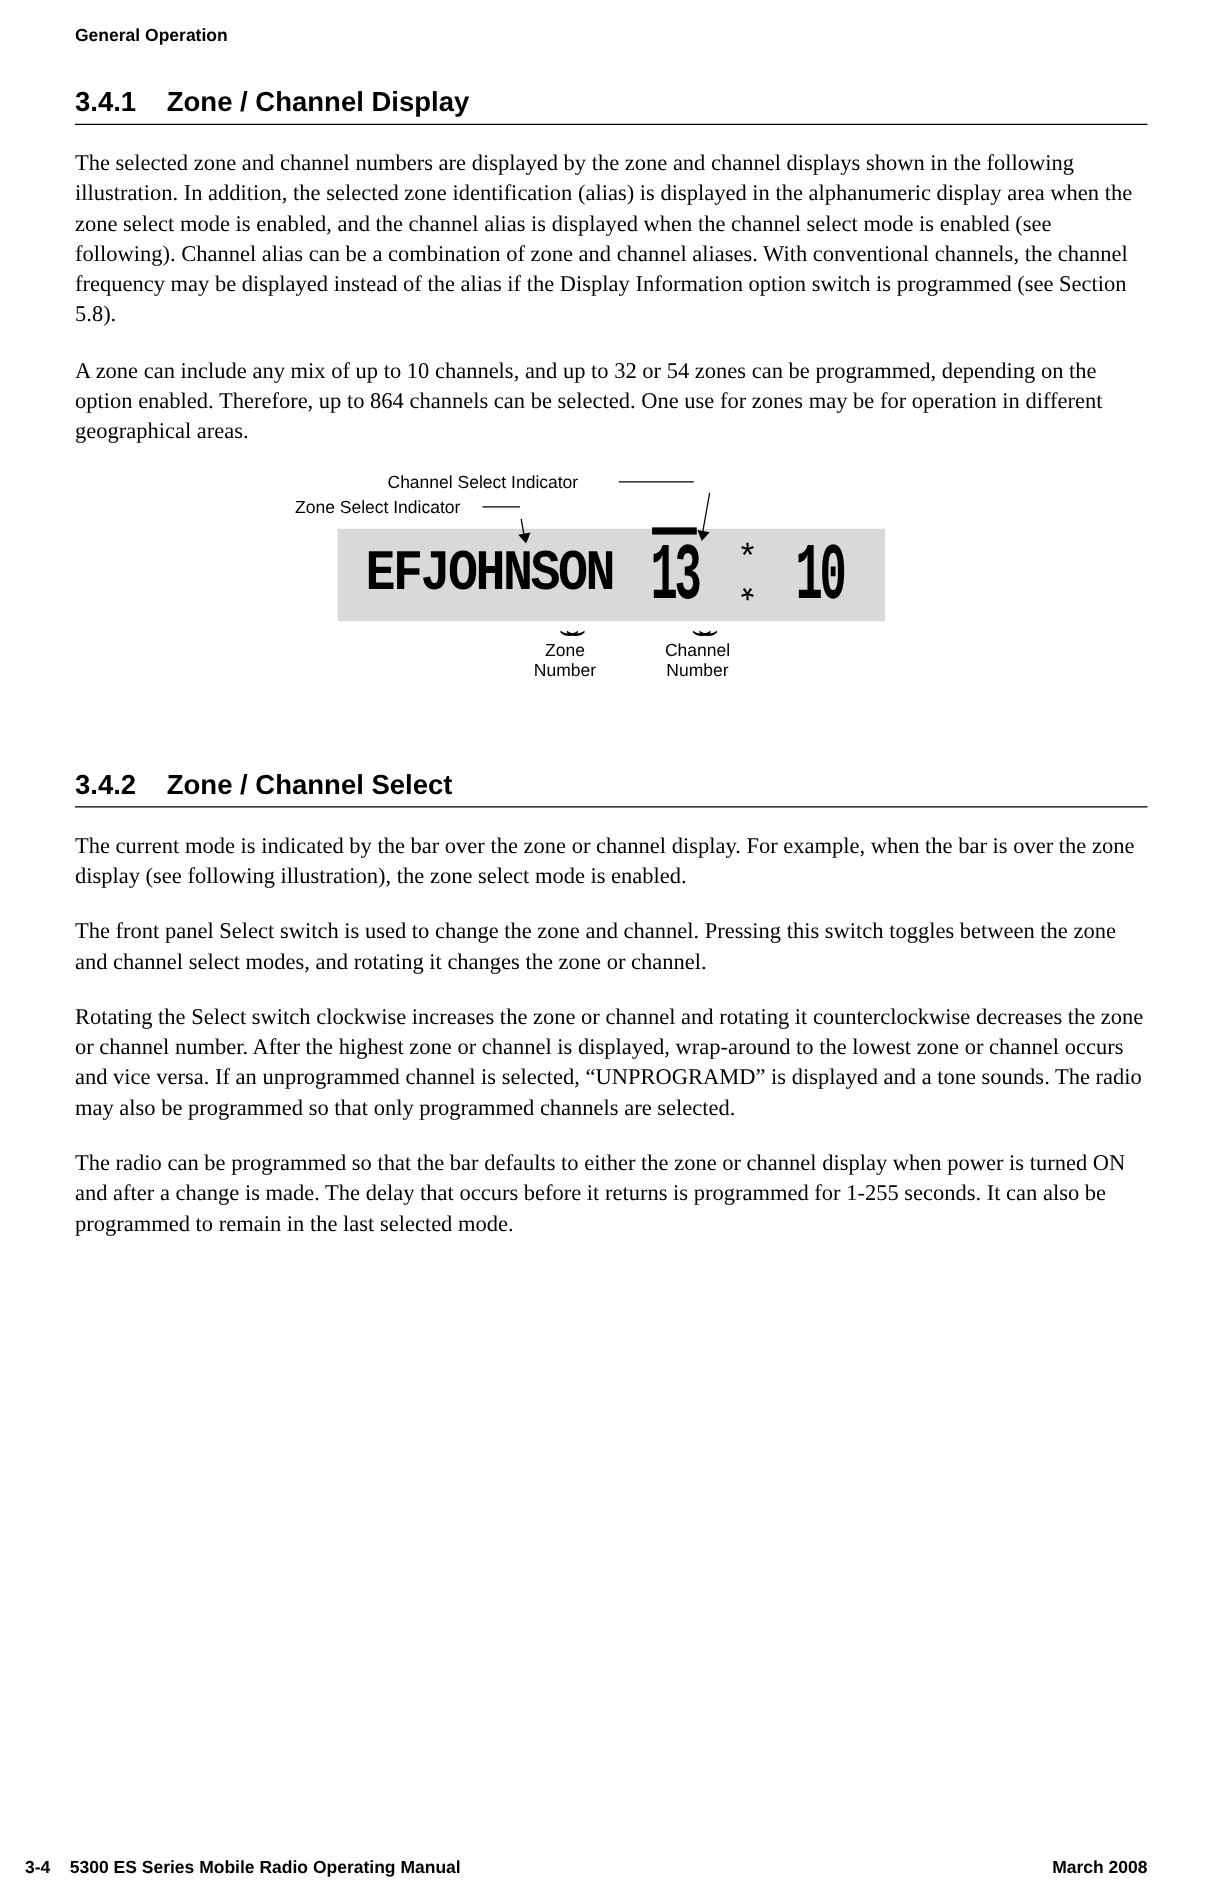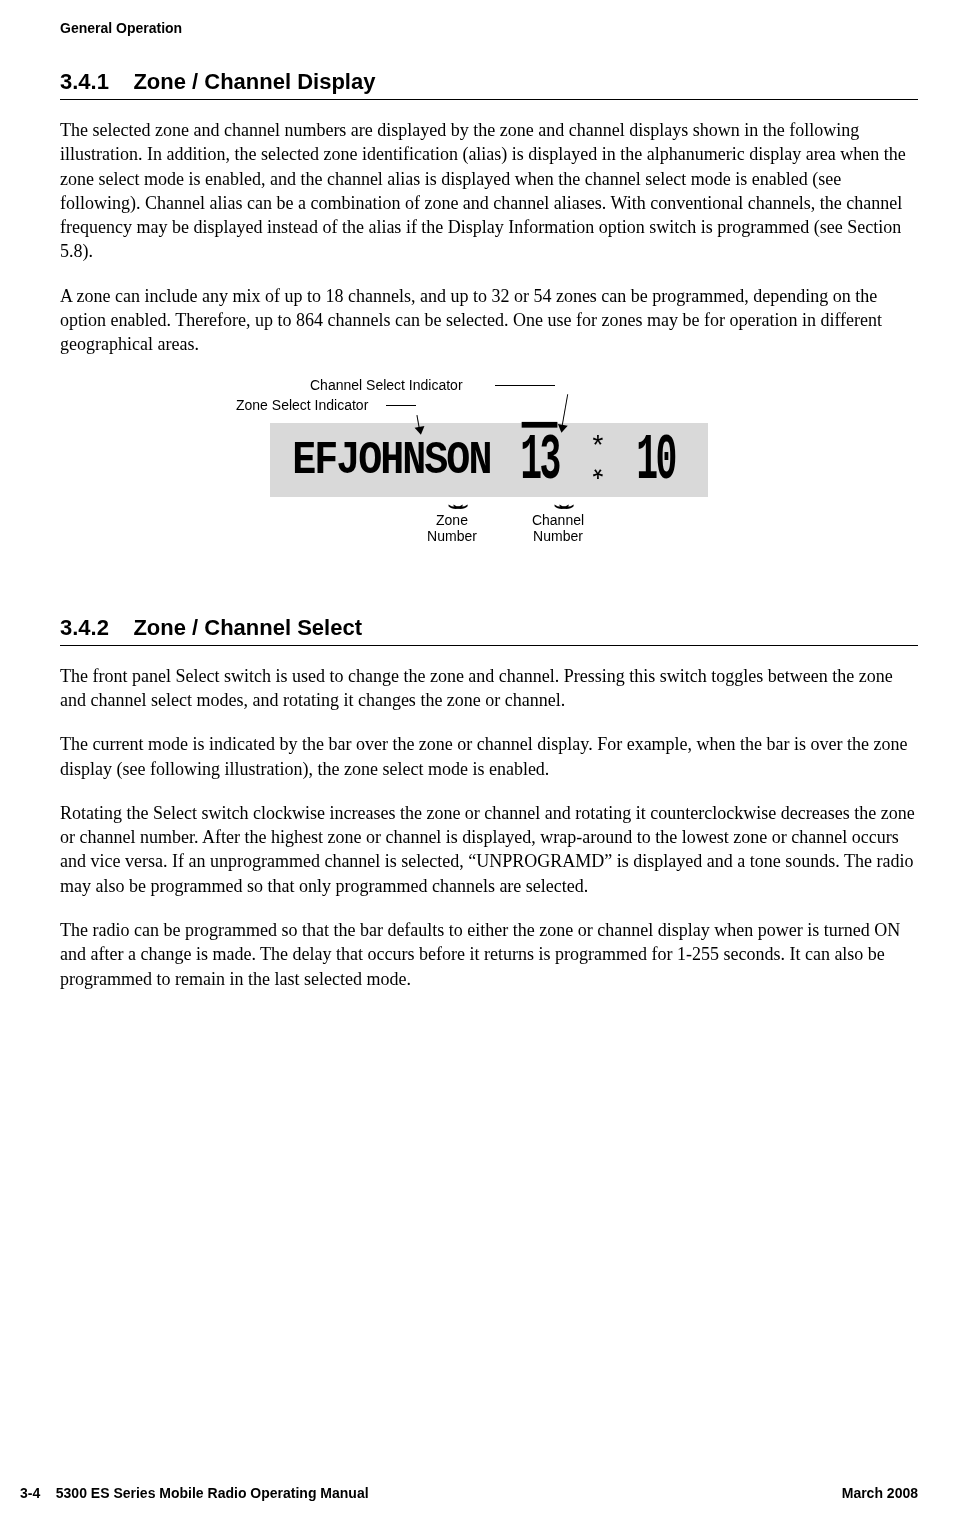--- a/index.html
+++ b/index.html
@@ -177,21 +177,21 @@
 
 <div class="page">
   <div class="running-header">General Operation</div>
 
   <div class="section">
     <div class="sect-heading">
       <span>3.4.1</span>&nbsp;&nbsp;&nbsp;&nbsp;<span>Zone / Channel Display</span>
     </div>
     <hr class="rule">
     <p class="body">The selected zone and channel numbers are displayed by the zone and channel displays shown in the following illustration. In addition, the selected zone identification (alias) is displayed in the alphanumeric display area when the zone select mode is enabled, and the channel alias is displayed when the channel select mode is enabled (see following). Channel alias can be a combination of zone and channel aliases. With conventional channels, the channel frequency may be displayed instead of the alias if the Display Information option switch is programmed (see Section 5.8).</p>
-    <p class="body">A zone can include any mix of up to 18 channels, and up to 32 or 54 zones can be programmed, depending on the option enabled. Therefore, up to 864 channels can be selected. One use for zones may be for operation in different geographical areas.</p>
+    <p class="body">A zone can include any mix of up to 10 channels, and up to 32 or 54 zones can be programmed, depending on the option enabled. Therefore, up to 864 channels can be selected. One use for zones may be for operation in different geographical areas.</p>
 
     <div class="figure">
       <div class="annotations-top">
         <span class="ann-csi">Channel Select Indicator</span>
         <span class="ann-zsi">Zone Select Indicator</span>
         <span class="arrow-down ad-zone"></span>
         <span class="arrow-down ad-chan"></span>
       </div>
       <div class="lcd">
         <span class="segtxt">EFJOHNSON</span>
@@ -210,22 +210,22 @@
           <div>Channel</div>
           <div>Number</div>
         </div>
       </div>
     </div>
 
     <div class="sect-heading">
       <span>3.4.2</span>&nbsp;&nbsp;&nbsp;&nbsp;<span>Zone / Channel Select</span>
     </div>
     <hr class="rule">
+    <p class="body">The current mode is indicated by the bar over the zone or channel display. For example, when the bar is over the zone display (see following illustration), the zone select mode is enabled.</p>
     <p class="body">The front panel Select switch is used to change the zone and channel. Pressing this switch toggles between the zone and channel select modes, and rotating it changes the zone or channel.</p>
-    <p class="body">The current mode is indicated by the bar over the zone or channel display. For example, when the bar is over the zone display (see following illustration), the zone select mode is enabled.</p>
     <p class="body">Rotating the Select switch clockwise increases the zone or channel and rotating it counterclockwise decreases the zone or channel number. After the highest zone or channel is displayed, wrap-around to the lowest zone or channel occurs and vice versa. If an unprogrammed channel is selected, “UNPROGRAMD” is displayed and a tone sounds. The radio may also be programmed so that only programmed channels are selected.</p>
     <p class="body">The radio can be programmed so that the bar defaults to either the zone or channel display when power is turned ON and after a change is made. The delay that occurs before it returns is programmed for 1-255 seconds. It can also be programmed to remain in the last selected mode.</p>
   </div>
 
   <div class="footer">
     <span>
       <span>3-4</span>&nbsp;&nbsp;&nbsp;&nbsp;<span>5300 ES Series Mobile Radio Operating Manual</span>
     </span>
     <span>March 2008</span>
   </div>

